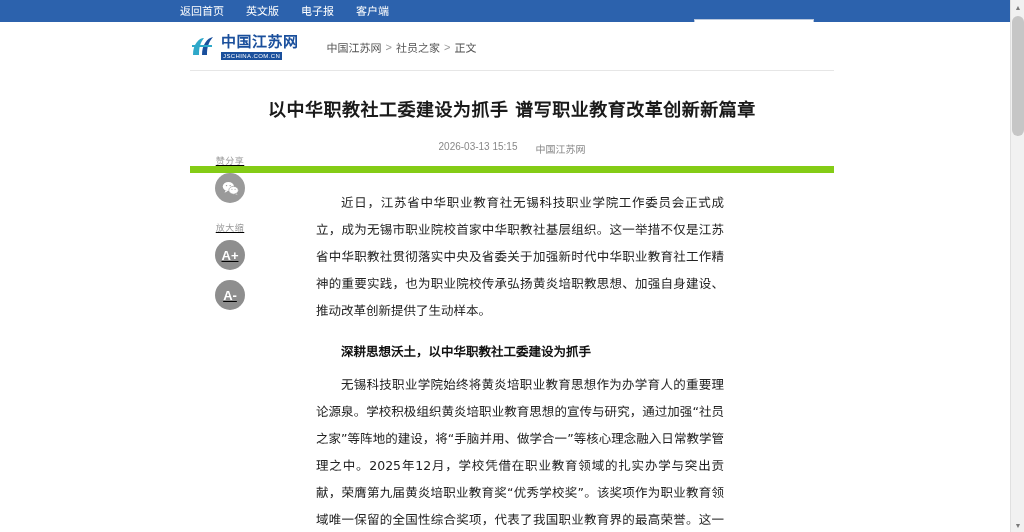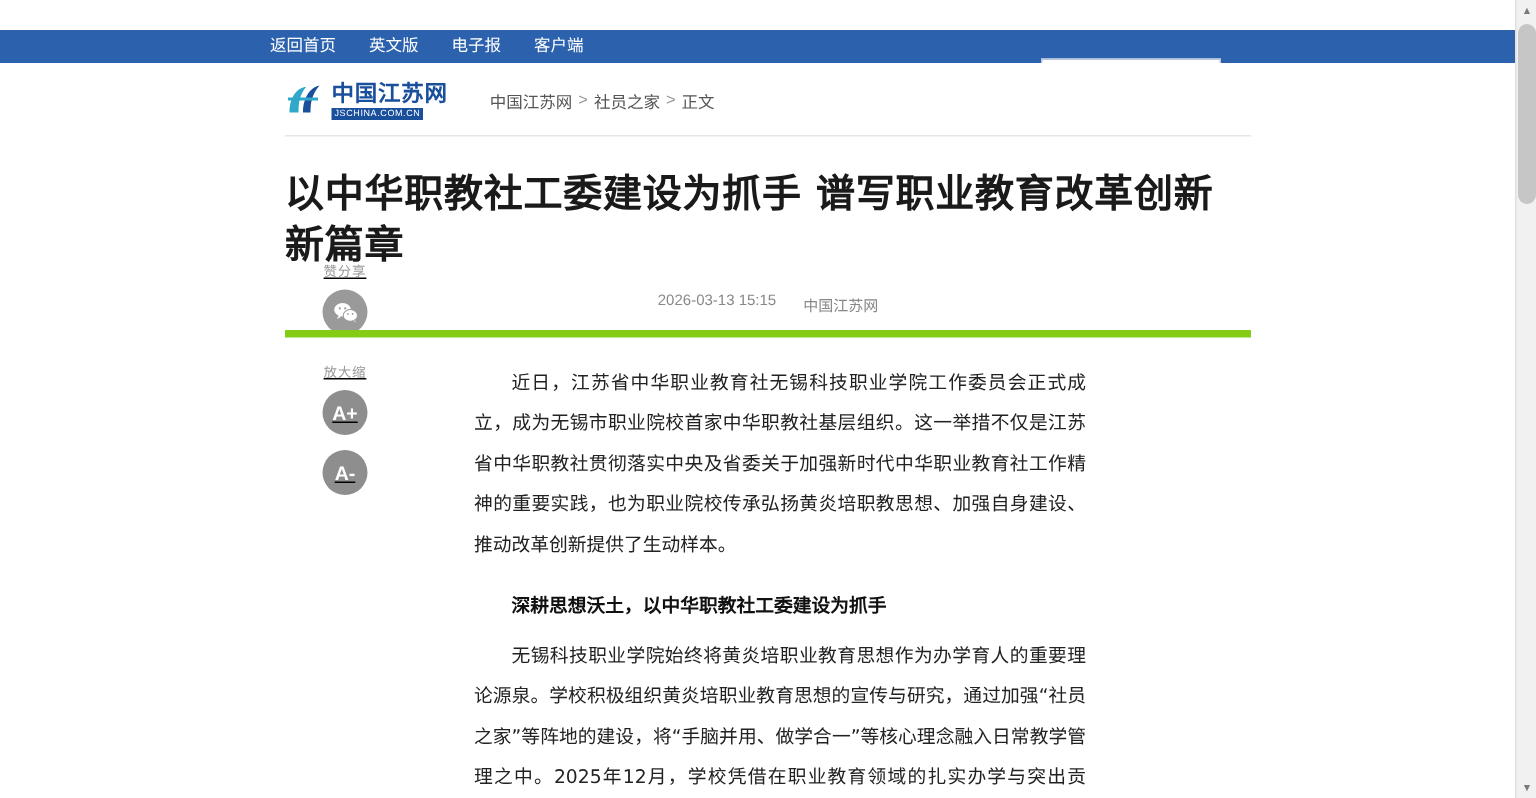--- a/index.html
+++ b/index.html
@@ -17,21 +17,20 @@
     position: relative;
   }
 
   
   .topbar {
     height: 22px;
     background: #2c62ad;
     display: flex;
     padding: 0 8px 0 180px;
     position: relative;
-    margin-top: 20px;
   }
   .topbar-links {
     display: flex;
     align-items: center;
     gap: 22px;
   }
   .topbar-links a {
     color: #ffffff;
     font-size: 11px;
     text-decoration: none;
@@ -135,37 +134,38 @@
   }
   .breadcrumb .sep { color: #999999; }
 
   
   .article {
     margin: 0 190px;
     padding-top: 22px;
     position: relative;
   }
   .article-title {
-    font-size: 26px;
+    font-size: 18px;
     font-weight: bold;
     color: #1a1a1a;
+    text-align: center;
     line-height: 34px;
     letter-spacing: 0.5px;
     font-family: "DejaVu Sans", sans-serif;
     margin: 0 0 14px 0;
   }
   .article-meta {
     text-align: center;
     font-size: 10px;
     color: #888888;
     display: flex;
     justify-content: center;
     gap: 18px;
     padding-bottom: 10px;
-    border-bottom: 5px solid #84cc16;
+    border-bottom: 7px solid #84cc16;
   }
 
   .article-body {
     margin-top: 16px;
     padding: 0 110px 0 110px;
   }
   .article-body p {
     font-size: 12.5px;
     line-height: 27px;
     color: #222222;

